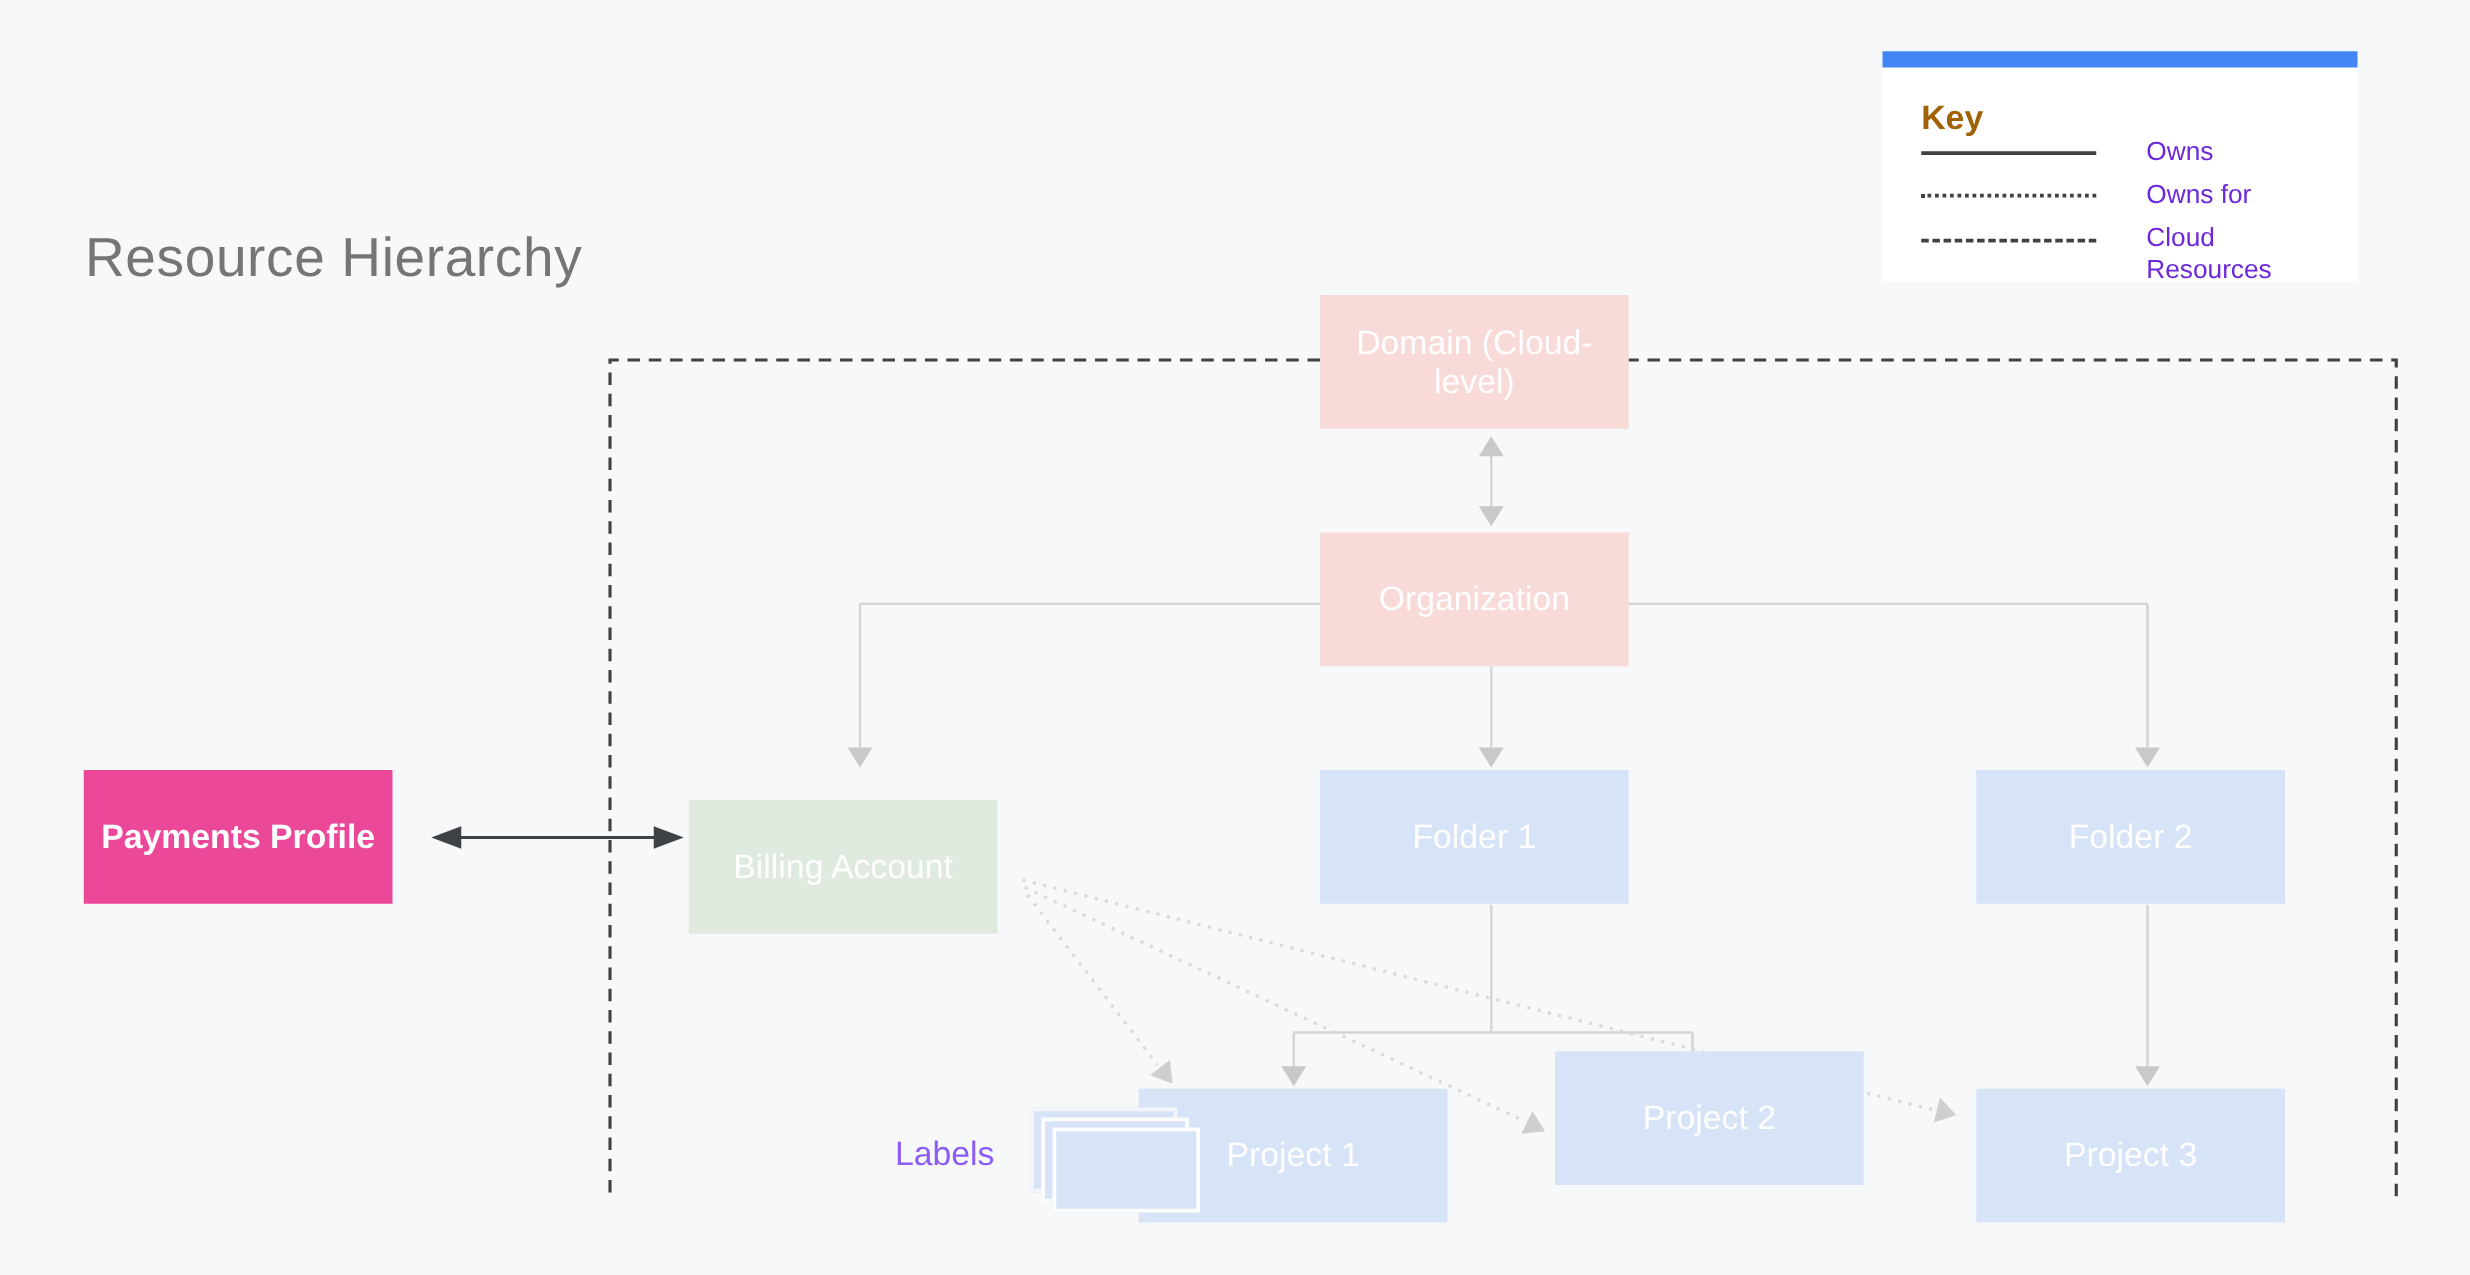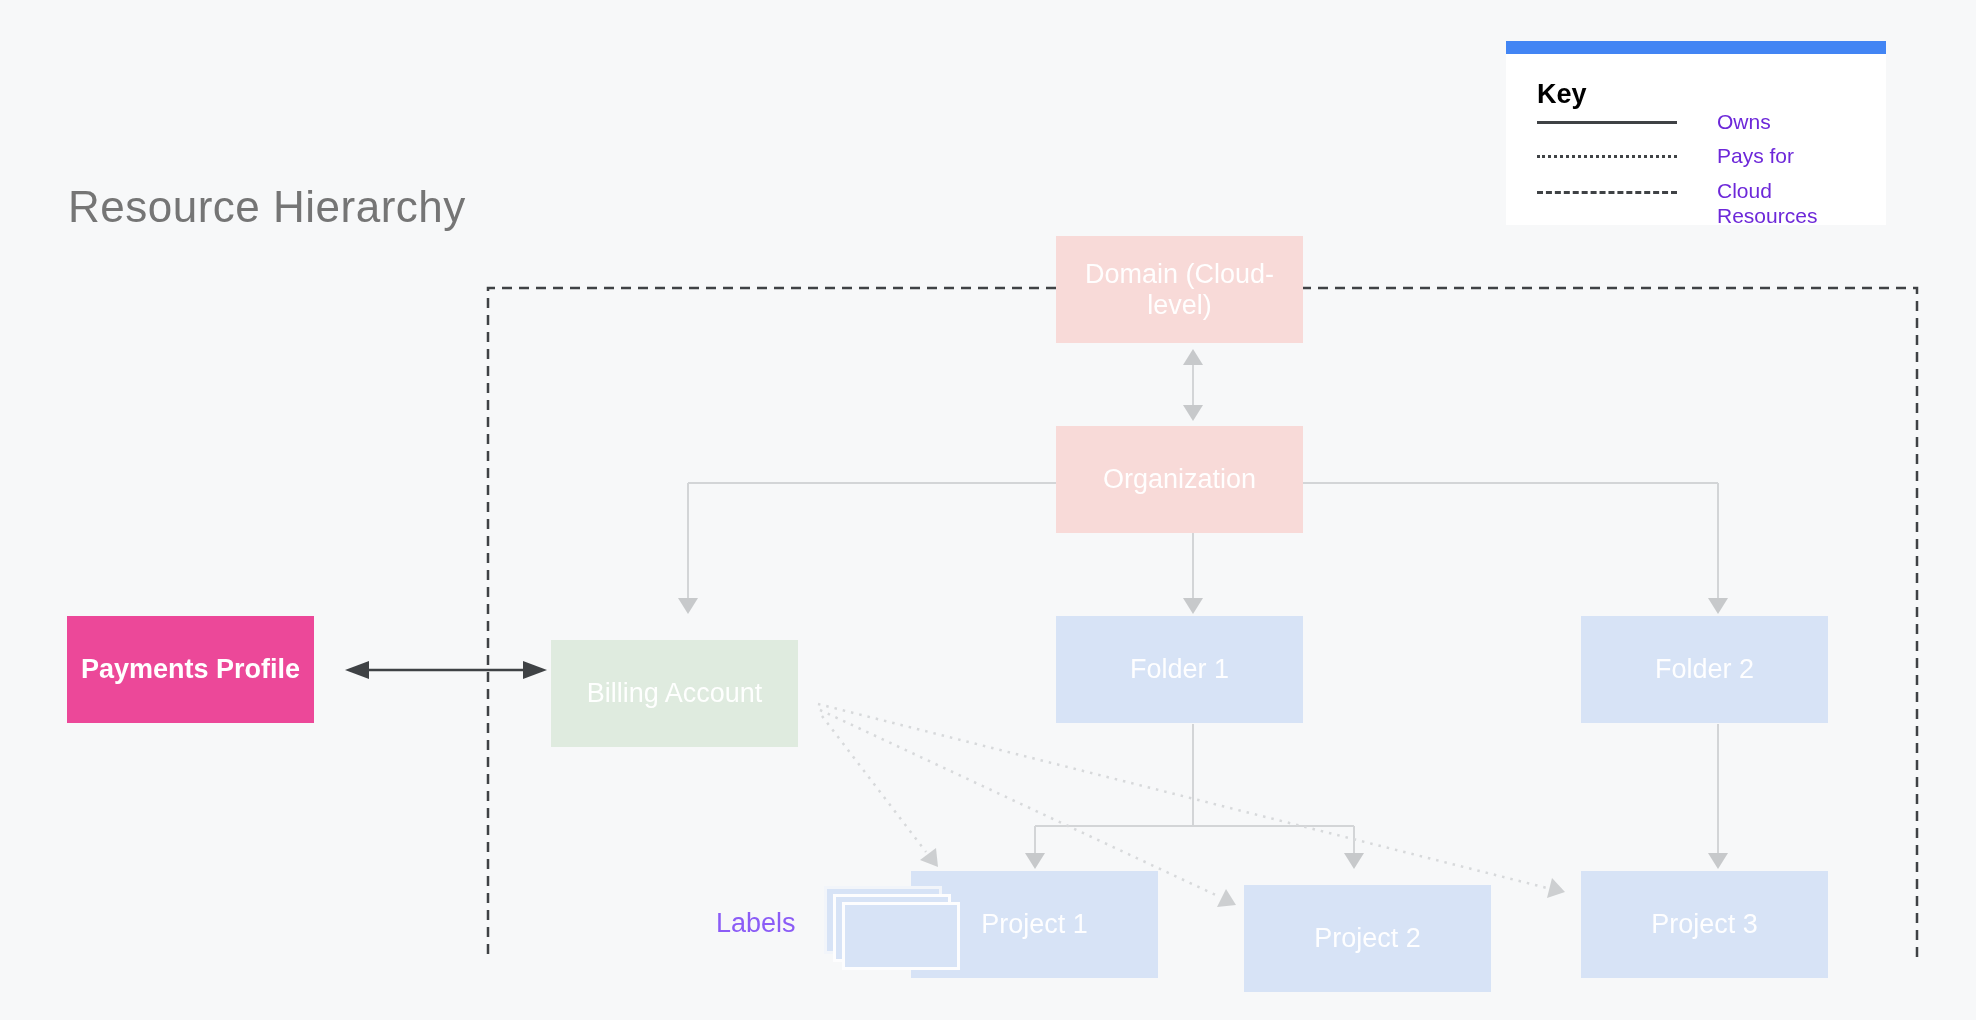--- a/index.html
+++ b/index.html
@@ -24,21 +24,21 @@
   .node.green{background:#DFEBDF;}
   .node.blue{background:#D7E3F6;}
   .node.yellow{background:#ec4899;font-weight:bold;color:#FFFFFF;}
   #node-domain{left:1056px;top:236px;}
   #node-organization{left:1056px;top:426px;}
   #node-payments{left:67px;top:616px;}
   #node-billing{left:551px;top:616px;margin-top:24px;}
   #node-folder1{left:1056px;top:616px;}
   #node-folder2{left:1581px;top:616px;}
   #node-project1{left:911px;top:871px;}
-  #node-project2{left:1244px;top:885px;text-align:right;}
+  #node-project2{left:1244px;top:841px;text-align:right;}
   #node-project3{left:1581px;top:871px;}
   
   .labels-caption{
     position:absolute;left:716px;top:908px;
     font-size:27px;color:#8b5cf6;z-index:2;
   }
   .labels-stack{position:absolute;left:824px;top:886px;width:140px;height:84px;z-index:3;}
   .labels-stack .card{
     position:absolute;width:112px;height:62px;background:#D7E3F6;border:3px solid #FDFDFE;
   }
@@ -46,21 +46,21 @@
   .labels-stack .card.c2{left:9px;top:8px;}
   .labels-stack .card.c3{left:18px;top:16px;}
   
   svg.wires{position:absolute;left:0;top:0;z-index:1;}
   
   .key-card{
     position:absolute;left:1506px;top:41px;width:380px;height:184px;
     background:#FFFFFF;z-index:4;
   }
   .key-accent{position:absolute;left:0;top:0;width:100%;height:13px;background:#4285F4;}
-  .key-title{position:absolute;left:31px;top:38px;font-size:27px;font-weight:bold;color:#000000;}
+  .key-title{position:absolute;left:31px;top:38px;font-size:27px;font-weight:bold;color:#a16207;}
   .key-line{position:absolute;left:31px;width:140px;height:0;}
   .key-line.solid{top:80px;border-top:3px solid #3F4245;}
   .key-line.dotted{top:114px;border-top:3px dotted #3F4245;}
   .key-line.dashed{top:150px;border-top:3px dashed #3F4245;}
   .key-label{
     position:absolute;left:211px;width:150px;
     font-size:21px;font-weight:normal;color:#6d28d9;line-height:1.18;
   }
   .key-label.l1{top:69px;}
   .key-label.l2{top:103px;}
@@ -135,15 +135,15 @@
 
 <div class="key-card">
   <div class="key-accent"></div>
   <div class="key-title">Key</div>
 
   <div class="key-line solid"></div>
   <div class="key-line dotted"></div>
   <div class="key-line dashed"></div>
 
   <div class="key-label l1">Owns</div>
-  <div class="key-label l2">Pays for</div>
+  <div class="key-label l2">Owns for</div>
   <div class="key-label l3">Cloud Resources</div>
 </div>
 
 </body></html>

